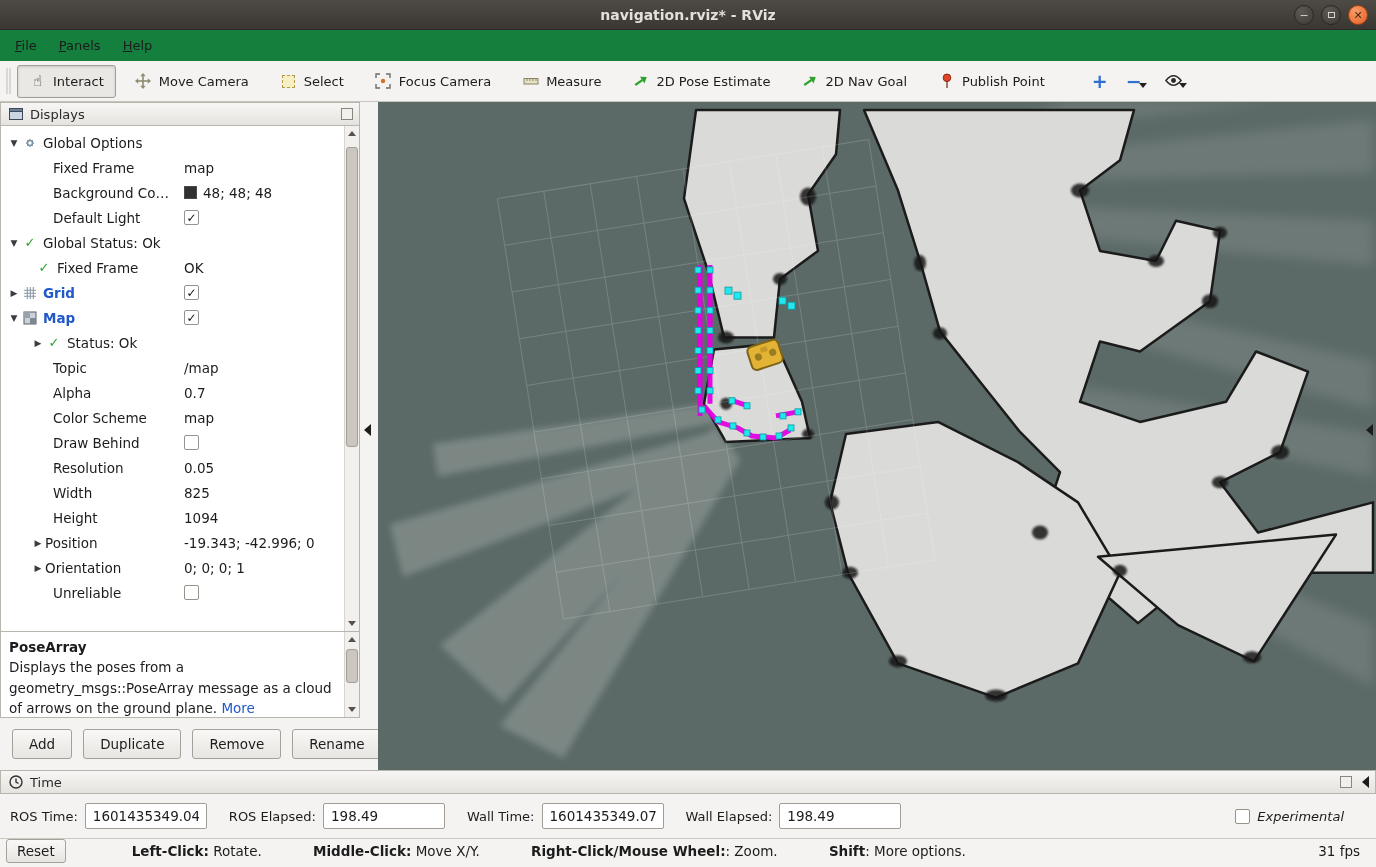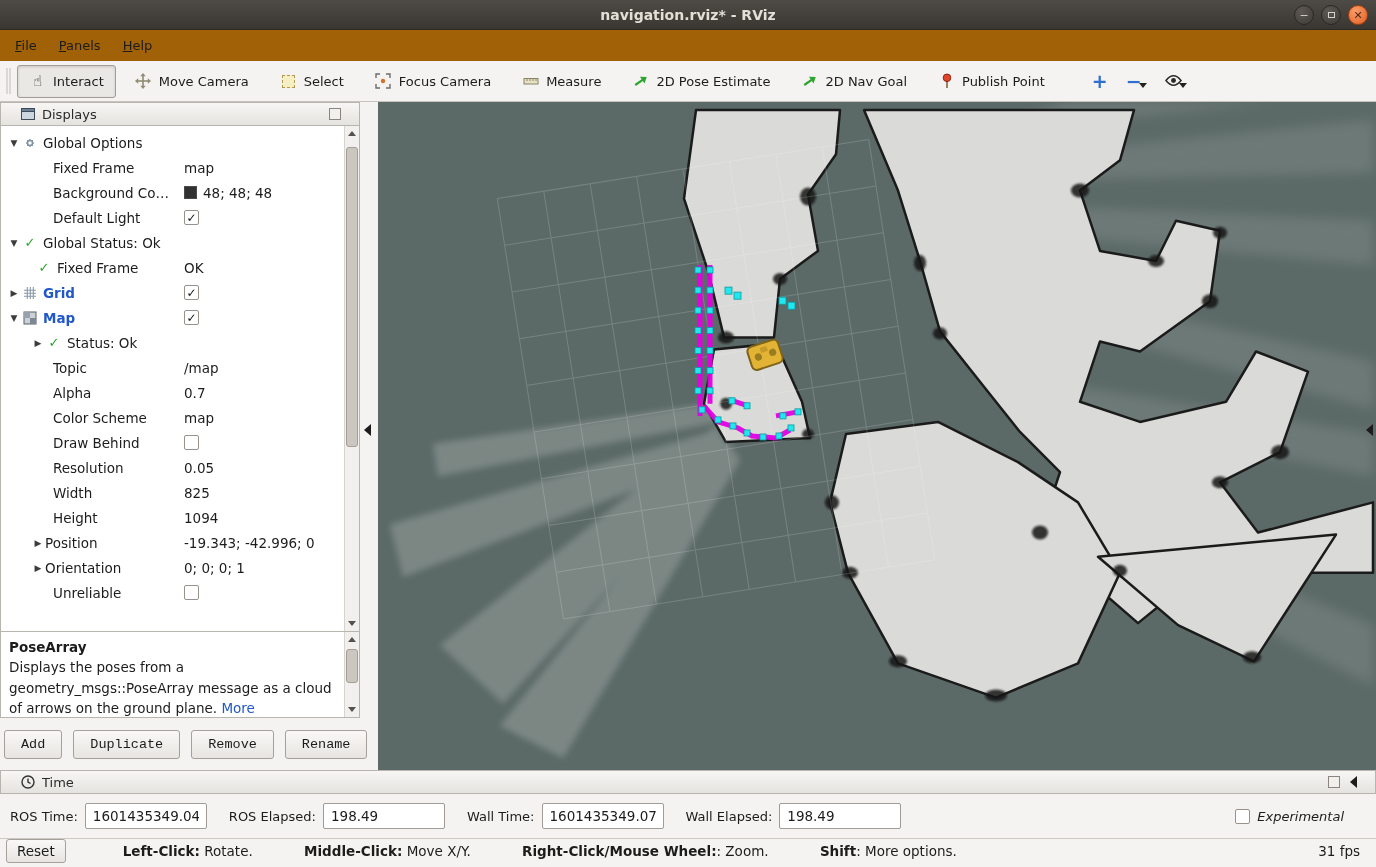--- a/index.html
+++ b/index.html
@@ -8,42 +8,42 @@
 
   
   .titlebar { height:30px; background:linear-gradient(#4e4a45,#3a3733); display:flex; align-items:center; justify-content:center; position:relative; border-bottom:1px solid #2c2926; }
   .titlebar .title { color:#e4e0d8; font-weight:bold; font-size:14px; }
   .win-controls { position:absolute; right:8px; top:5px; display:flex; gap:7px; }
   .win-btn { width:20px; height:20px; border-radius:50%; display:flex; align-items:center; justify-content:center; font-size:11px; color:#d6d1c8; background:radial-gradient(circle at 35% 30%, #5d5853, #3e3a36); border:1px solid #2a2724; line-height:1; cursor:default; }
   .win-btn .sq { width:7px; height:6px; border:1px solid #d6d1c8; display:block; }
   .win-btn.close { background:radial-gradient(circle at 35% 30%, #fa9d6b, #e25e20); color:#512811; border-color:#a33f12; font-weight:bold; }
 
   
-  .menubar { height:31px; background:#a16207; display:flex; align-items:center; padding:0 4px; }
+  .menubar { height:31px; background:#15803d; display:flex; align-items:center; padding:0 4px; }
   .menu-item { padding:5px 11px; }
   .menu-item .u { text-decoration:underline; }
 
   
   .toolbar { height:41px; background:#f4f3f1; border-bottom:1px solid #c7c3bd; display:flex; align-items:center; padding:0 4px; }
   .tb-handle { width:5px; height:26px; border-left:2px solid #dbd8d3; border-right:2px solid #dbd8d3; margin:0 6px 0 2px; }
   .tool-btn { display:flex; align-items:center; gap:7px; padding:7px 11px; border:1px solid transparent; border-radius:3px; margin-right:7px; white-space:nowrap; }
   .tool-btn.selected { background:#eae8e4; border-color:#a29d96; box-shadow:inset 0 1px 3px rgba(0,0,0,.15); }
   .tico { width:17px; height:17px; display:flex; align-items:center; justify-content:center; flex:none; }
   .hand-glyph { font-size:15px; color:#2a2a2a; line-height:1; }
   .select-box { width:13px; height:13px; border:1px dashed #b09a50; background:#f6efc3; display:block; }
   .tb-extra { display:flex; align-items:flex-start; gap:18px; margin-left:28px; }
   .pm { font-size:19px; font-weight:bold; color:#2f6fd0; line-height:1; }
   .caret { width:0; height:0; border-left:4px solid transparent; border-right:4px solid transparent; border-top:5px solid #222; margin-top:11px; margin-left:-3px; }
 
   
   .main { height:668px; display:flex; position:relative; background:#f4f3f1; }
 
   
   .displays { width:360px; flex:none; display:flex; flex-direction:column; }
-  .panel-header { height:24px; background:linear-gradient(#f7f6f4,#e5e3df); border:1px solid #b8b4ae; display:flex; align-items:center; padding:0 18px; gap:6px; }
+  .panel-header { height:24px; background:linear-gradient(#f7f6f4,#e5e3df); border:1px solid #b8b4ae; display:flex; align-items:center; padding:0 6px; gap:6px; }
   .panel-header .ph-title { font-size:13px; color:#2a2a2a; }
   .float-btn { margin-left:auto; width:12px; height:12px; border:1px solid #8a867f; background:#f2f0ed; flex:none; }
 
   .tree-wrap { height:506px; background:#fff; border:1px solid #b8b4ae; border-top:none; display:flex; overflow:hidden; }
   .tree-rows { flex:1; padding-top:4px; }
   .trow { height:25px; display:flex; align-items:center; position:relative; padding-left:6px; }
   .arr { width:14px; font-size:9px; color:#3c3c3c; text-align:center; flex:none; }
   .ticon { width:18px; height:16px; margin-right:4px; display:flex; align-items:center; justify-content:center; flex:none; }
   .sp46 { width:46px; flex:none; } .sp28 { width:28px; flex:none; } .sp24 { width:24px; flex:none; }
   .tlabel { white-space:nowrap; font-size:13.5px; }
@@ -60,38 +60,38 @@
   .sb-tri-up { width:0;height:0;border-left:4px solid transparent;border-right:4px solid transparent;border-bottom:5px solid #55524d; }
   .sb-tri-dn { width:0;height:0;border-left:4px solid transparent;border-right:4px solid transparent;border-top:5px solid #55524d; }
   .sb-track { flex:1; position:relative; }
   .sb-thumb { position:absolute; left:1px; right:1px; background:#cbc7c0; border:1px solid #a29d96; border-radius:3px; }
 
   .desc-wrap { height:86px; background:#fff; border:1px solid #b8b4ae; border-top:none; display:flex; overflow:hidden; }
   .desc-body { flex:1; padding:5px 8px; overflow:hidden; line-height:1.5; font-size:13.5px; }
   .desc-title { font-weight:bold; }
   .desc-link { color:#2158c8; }
 
-  .panel-buttons { height:52px; display:flex; align-items:center; padding:0 4px; gap:11px;font-family:Liberation Mono, monospace; }
+  .panel-buttons { height:52px; display:flex; align-items:center; padding:0 12px; gap:11px; }
   .qbtn { background:linear-gradient(#f9f8f6,#e7e5e1); border:1px solid #a5a09a; border-radius:3px; padding:6px 16px; font-size:13.5px; font-family:inherit; color:#1c1c1c; }
 
   
   .splitter { width:18px; flex:none; position:relative; }
   .viewport { flex:1; position:relative; background:#5c6a67; overflow:hidden; }
   .viewport svg { display:block; width:100%; height:100%; }
   .tri-left { width:0; height:0; border-top:6px solid transparent; border-bottom:6px solid transparent; border-right:7px solid #1c1c1c; position:absolute; }
 
   
   .time-panel { height:68px; background:#f4f3f1; }
   .time-row { height:44px; display:flex; align-items:center; padding:0 10px; gap:8px; }
   .time-field { display:flex; align-items:center; gap:7px; margin-right:14px; }
   .qline { border:1px solid #a19c95; border-radius:2px; background:#fff; padding:4px 7px; font-size:13.5px; font-family:inherit; width:122px; color:#1c1c1c; }
   .experimental { margin-left:auto; display:flex; align-items:center; gap:7px; margin-right:22px;font-style:italic; }
 
   
-  .statusbar { height:25px; background:#f4f3f1; border-top:1px solid #ccc8c2; display:flex; align-items:center; padding:12px 6px; gap:10px; }
+  .statusbar { height:25px; background:#f4f3f1; border-top:1px solid #ccc8c2; display:flex; align-items:center; padding:12px 6px; gap:19px; }
   .statusbar .qbtn { padding:3px 10px; }
   .status-text { font-size:13.5px; }
   .status-text .b { font-weight:bold;margin-left:47px; }
   .fps { margin-left:auto; margin-right:10px; font-size:13.5px; }
 </style>
 </head>
 <body>
 
 <div class="titlebar">
   <span class="title">navigation.rviz* - RViz</span>

